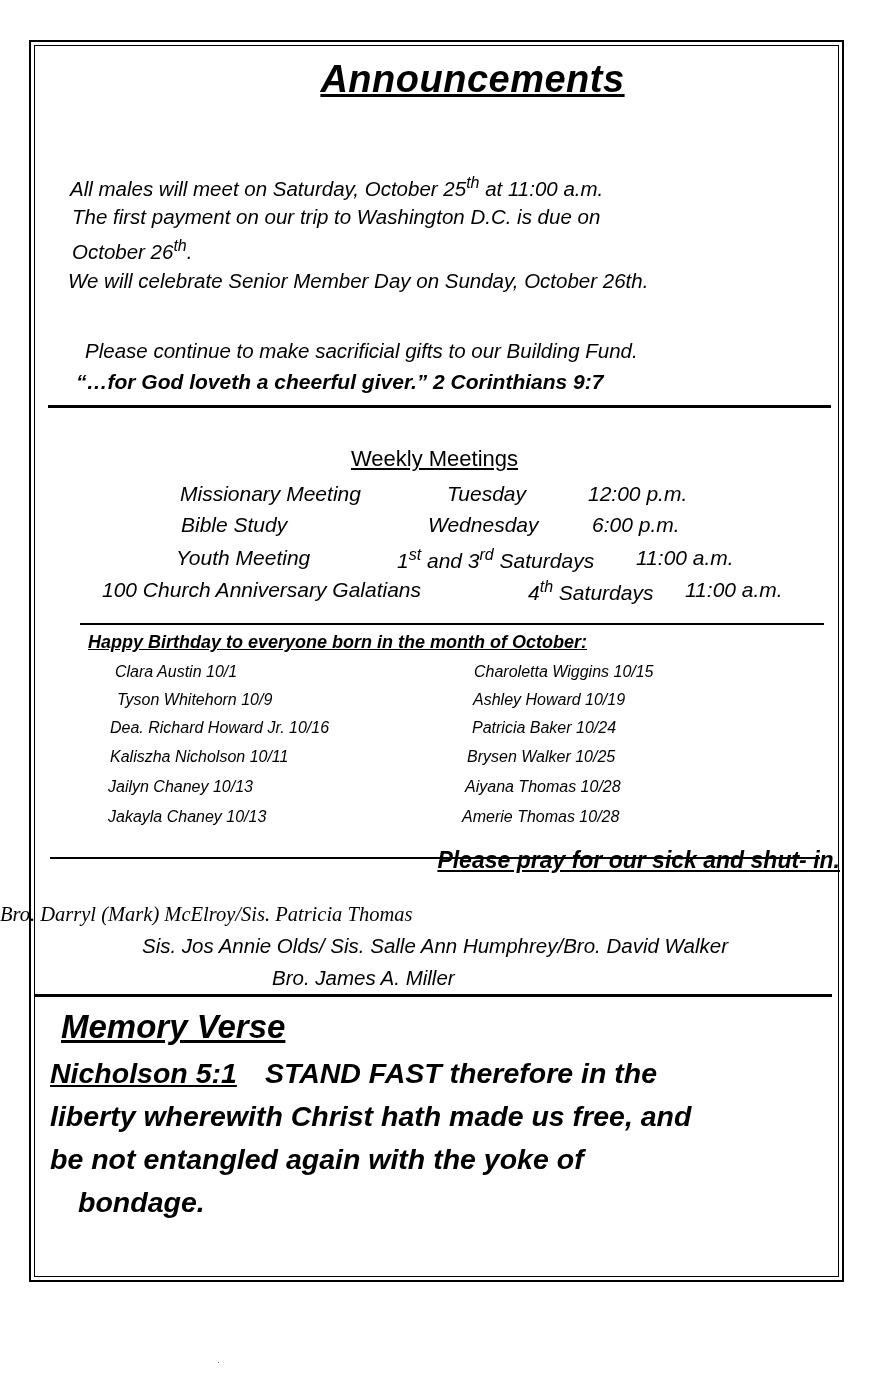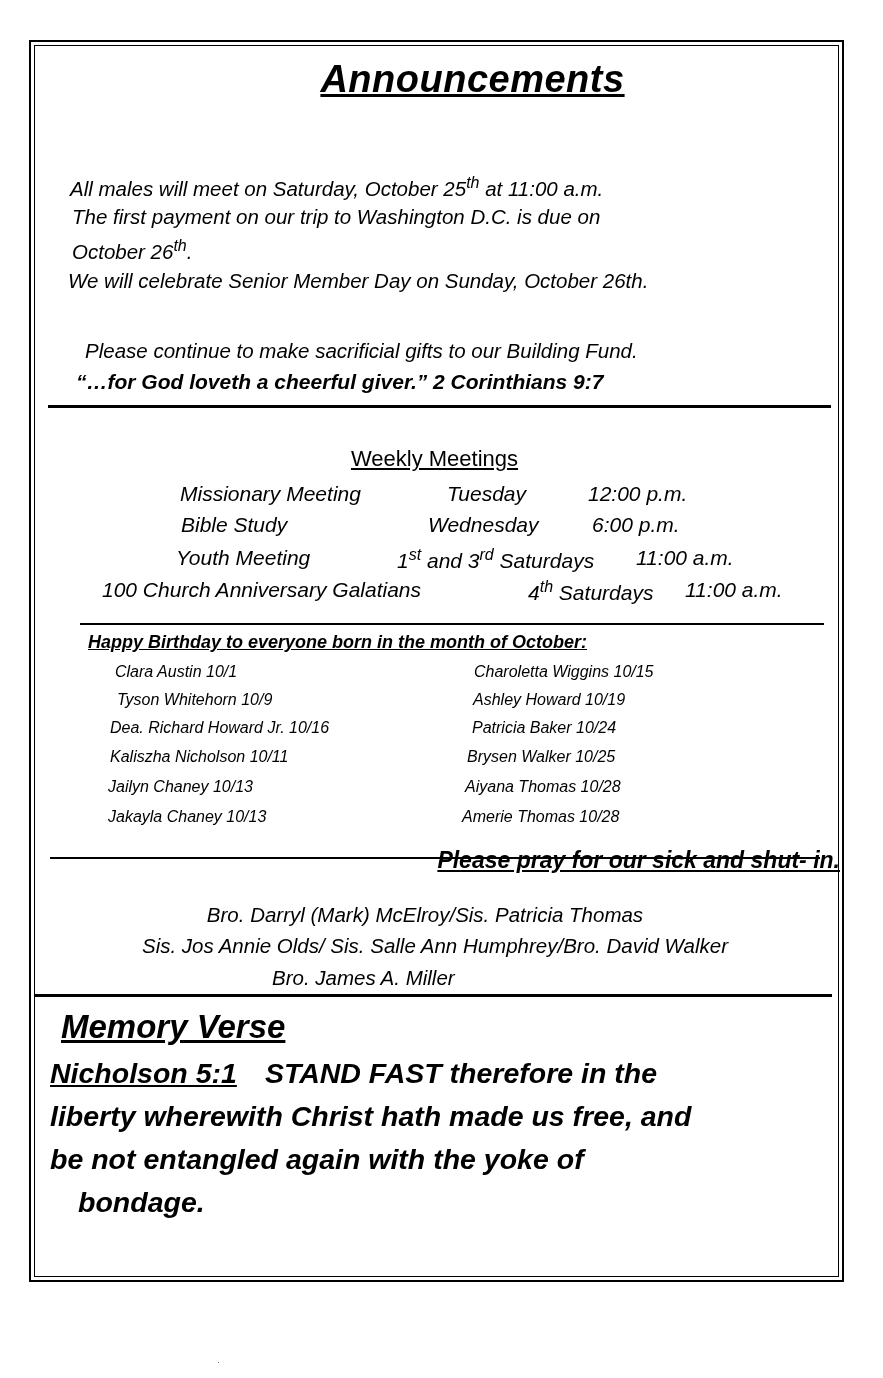--- a/index.html
+++ b/index.html
@@ -83,21 +83,21 @@
   <div class="abs bday" style="left:472px; top:719px;">Patricia Baker   10/24</div>
   <div class="abs bday" style="left:467px; top:748px;">Brysen Walker  10/25</div>
   <div class="abs bday" style="left:465px; top:778px;">Aiyana Thomas  10/28</div>
   <div class="abs bday" style="left:462px; top:808px;">Amerie Thomas   10/28</div>
 </div>
 
 <div class="rule" style="left:50px; top:857px; width:770px; height:1.5px;"></div>
 
 <div>
   <div class="abs pray-title" style="left:0; width:840px; text-align:right; top:820px;margin-top:27px;">Please pray for our sick and  shut- in.</div>
-  <div class="abs pray" style="left:0; width:850px; text-align:center; top:903px;">Bro. Darryl (Mark) McElroy/Sis. Patricia Thomas</div>
+  <div class="abs pray" style="left:0; width:850px; text-align:left; top:903px;font-family:Liberation Serif, serif;">Bro. Darryl (Mark) McElroy/Sis. Patricia Thomas</div>
   <div class="abs pray" style="left:0; width:870px; text-align:center; top:934px;">Sis. Jos Annie Olds/ Sis. Salle Ann Humphrey/Bro. David Walker</div>
   <div class="abs pray" style="left:272px; top:966px;">Bro. James A. Miller</div>
 </div>
 
 <div class="rule" style="left:34px; top:994px; width:798px; height:2.5px;"></div>
 
 <div>
   <div class="abs mv-title" style="left:61px; top:1008px;">Memory Verse</div>
   <div class="abs mv" style="left:50px; top:1052px;"><span class="mv-ref">Nicholson 5:1</span><span style="display:inline-block; width:28px;"></span><span>STAND FAST therefore in the</span></div>
   <div class="abs mv" style="left:50px; top:1095px;">liberty wherewith Christ hath made us free, and</div>

